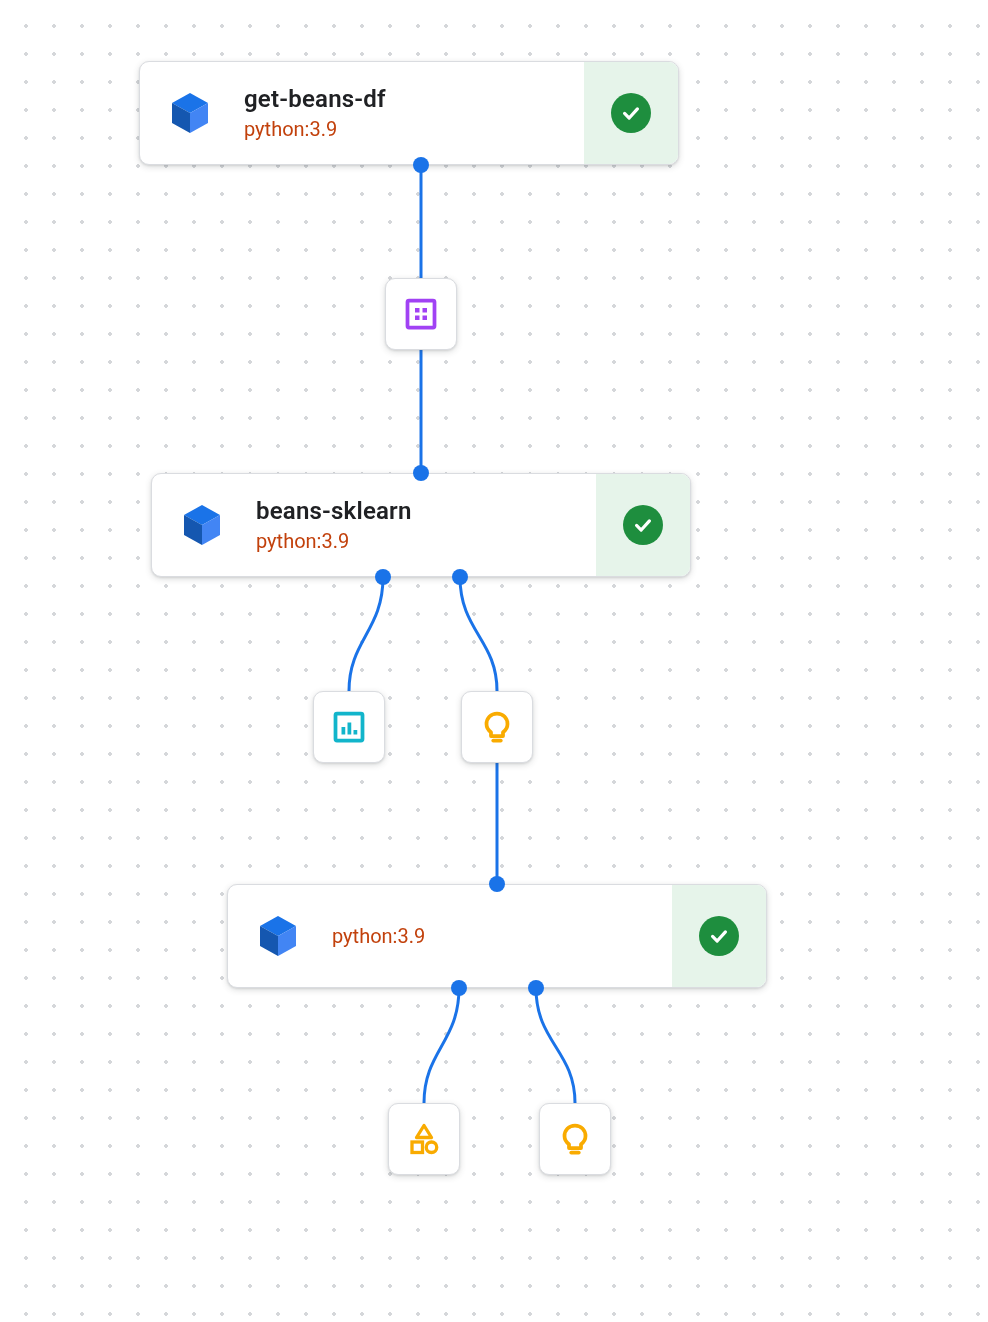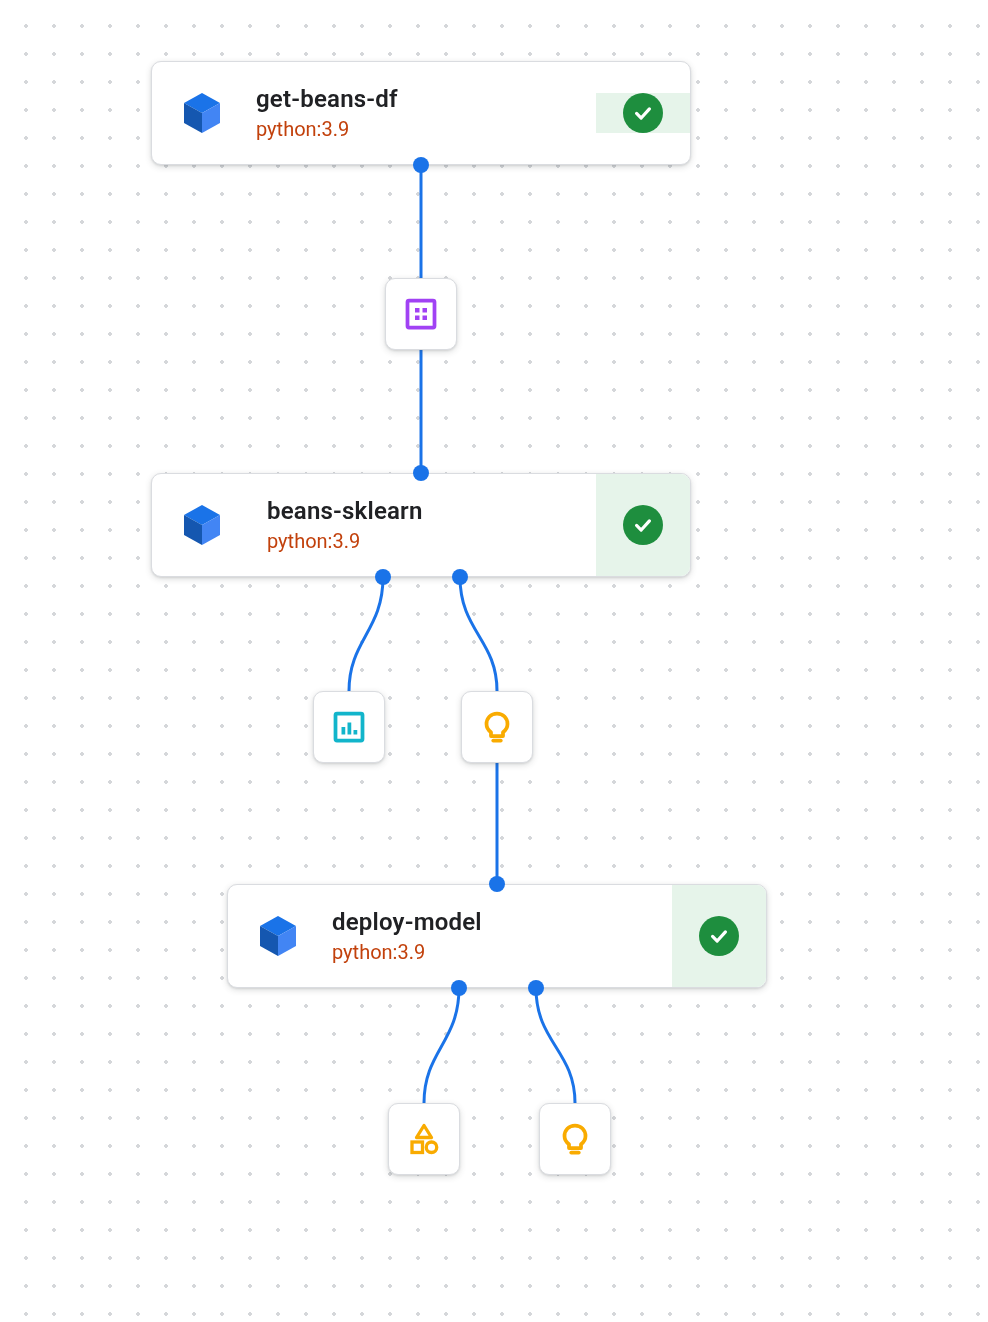--- a/index.html
+++ b/index.html
@@ -106,42 +106,42 @@
   <svg class="edges">
       <path d="M421 165 L421 278" fill="none" stroke="#1a73e8" stroke-width="3"></path>
       <path d="M421 350 L421 473" fill="none" stroke="#1a73e8" stroke-width="3"></path>
       <path d="M383 577 C383 631, 349 640, 349 691" fill="none" stroke="#1a73e8" stroke-width="3"></path>
       <path d="M460 577 C460 631, 497 640, 497 691" fill="none" stroke="#1a73e8" stroke-width="3"></path>
       <path d="M497 763 L497 884" fill="none" stroke="#1a73e8" stroke-width="3"></path>
       <path d="M459 988 C459 1042, 424 1051, 424 1103" fill="none" stroke="#1a73e8" stroke-width="3"></path>
       <path d="M536 988 C536 1042, 575 1051, 575 1103" fill="none" stroke="#1a73e8" stroke-width="3"></path>
     </svg>
 
-  <div class="node" id="n1" style="left: 151px; top: 61px; align-items: center;">
+  <div class="node" id="n1" style="left: 139px; top: 61px;">
     <div class="icon-cell">
       <svg width="48" height="48" viewBox="0 0 24 24">
         <path fill="#1a73e8" d="M12 2 L21 7 L12 12 L3 7 Z"></path>
         <path fill="#1557b0" d="M3 7 L12 12 L12 22 L3 17 Z"></path>
         <path fill="#4285f4" d="M21 7 L12 12 L12 22 L21 17 Z"></path>
       </svg>
     </div>
     <div class="text-cell">
       <div class="title">get-beans-df</div>
       <div class="subtitle">python:3.9</div>
     </div>
     <div class="status-cell">
       <div class="status-circle">
         <svg width="22" height="22" viewBox="0 0 24 24">
             <path fill="none" stroke="#ffffff" stroke-width="3.5" stroke-linecap="round" stroke-linejoin="round" d="M5 12.5 L10 17.5 L19 7.5"></path>
           </svg>
       </div>
     </div>
   </div>
 
-  <div class="node" id="n2" style="left: 151px; top: 473px; gap: 11px;">
+  <div class="node" id="n2" style="left: 151px; top: 473px;">
     <div class="icon-cell">
       <svg width="48" height="48" viewBox="0 0 24 24">
         <path fill="#1a73e8" d="M12 2 L21 7 L12 12 L3 7 Z"></path>
         <path fill="#1557b0" d="M3 7 L12 12 L12 22 L3 17 Z"></path>
         <path fill="#4285f4" d="M21 7 L12 12 L12 22 L21 17 Z"></path>
       </svg>
     </div>
     <div class="text-cell">
       <div class="title">beans-sklearn</div>
       <div class="subtitle">python:3.9</div>
@@ -157,21 +157,20 @@
 
   <div class="node" id="n3" style="left: 227px; top: 884px;">
     <div class="icon-cell">
       <svg width="48" height="48" viewBox="0 0 24 24">
         <path fill="#1a73e8" d="M12 2 L21 7 L12 12 L3 7 Z"></path>
         <path fill="#1557b0" d="M3 7 L12 12 L12 22 L3 17 Z"></path>
         <path fill="#4285f4" d="M21 7 L12 12 L12 22 L21 17 Z"></path>
       </svg>
     </div>
     <div class="text-cell">
-      <div class="title">deploy-model</div>
       <div class="subtitle">python:3.9</div>
     </div>
     <div class="status-cell">
       <div class="status-circle">
         <svg width="22" height="22" viewBox="0 0 24 24">
             <path fill="none" stroke="#ffffff" stroke-width="3.5" stroke-linecap="round" stroke-linejoin="round" d="M5 12.5 L10 17.5 L19 7.5"></path>
           </svg>
       </div>
     </div>
   </div>

